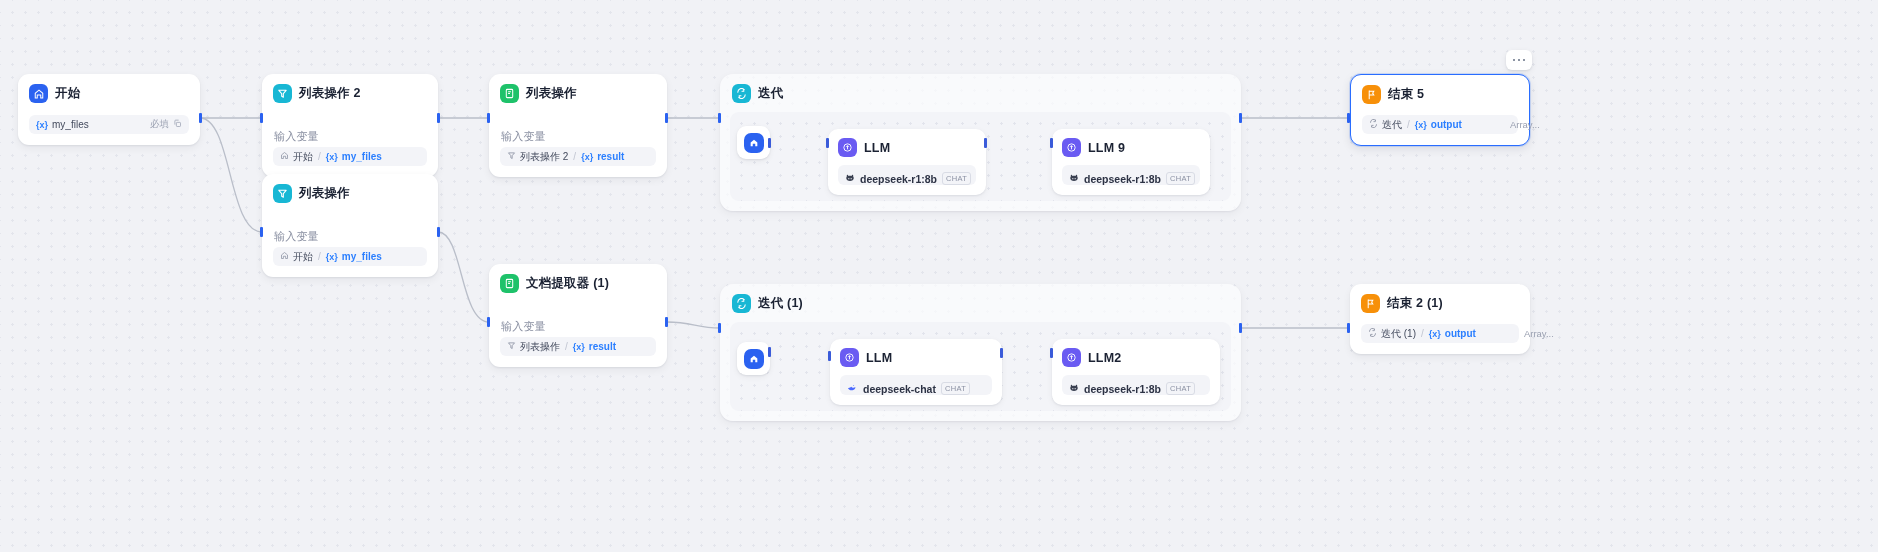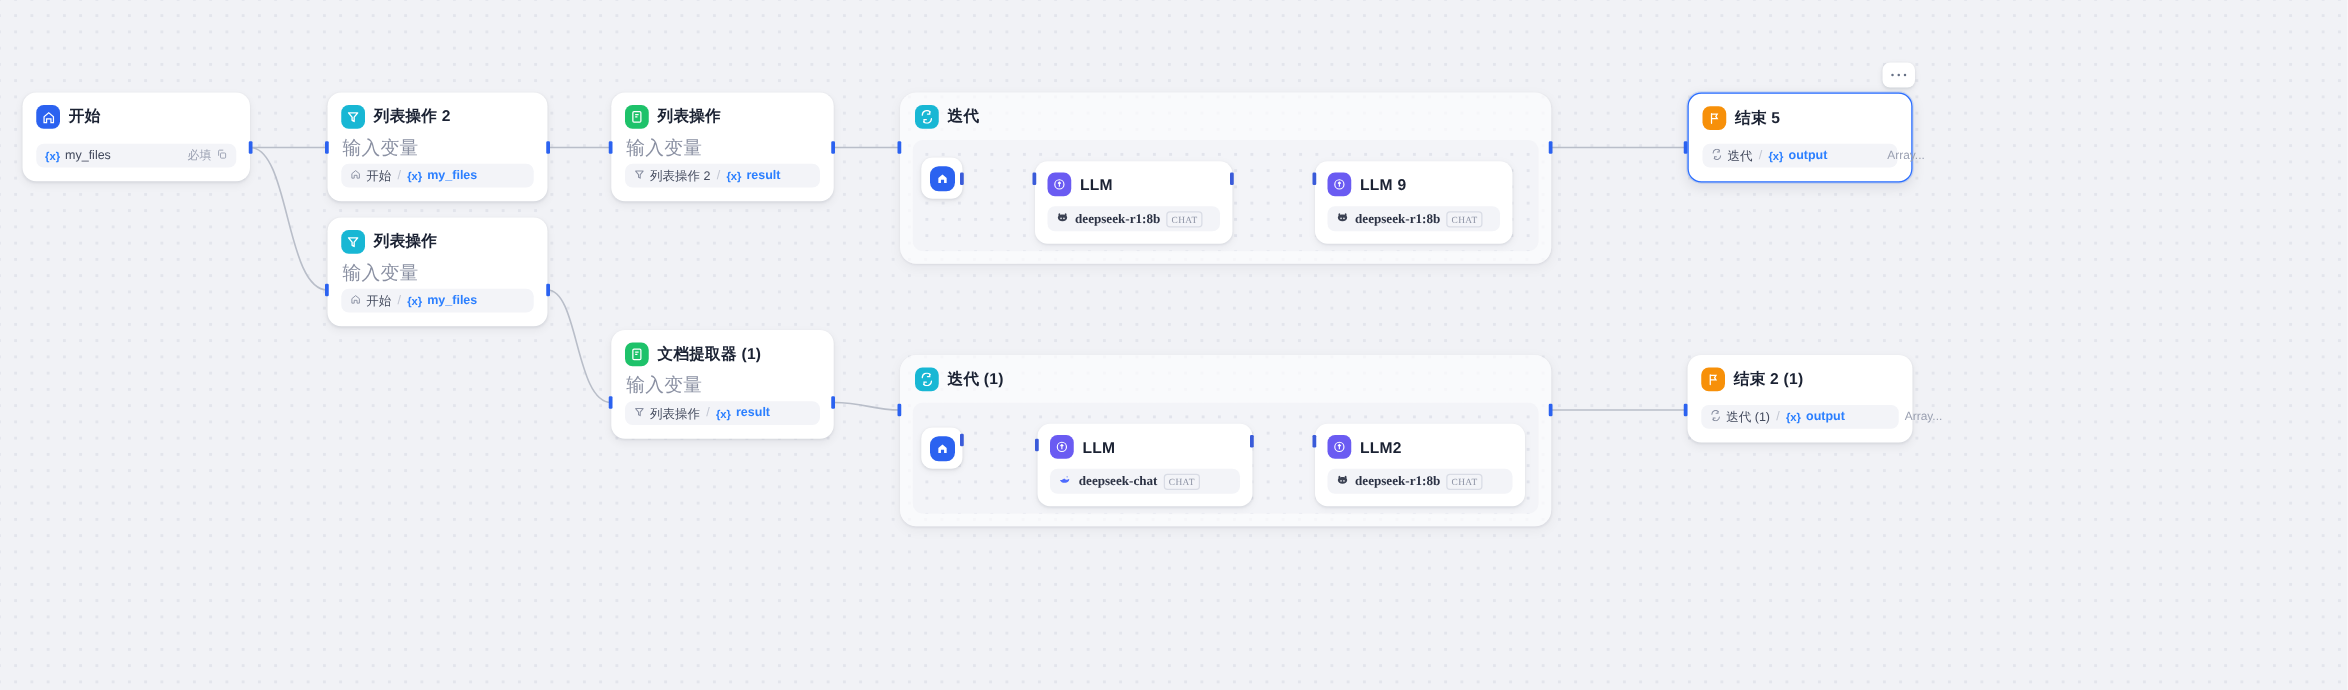--- a/index.html
+++ b/index.html
@@ -37,21 +37,21 @@
     font-size: 12.5px; font-weight: bold; color: #1b2233;
     letter-spacing: .2px; white-space: nowrap;
   }
   .ico {
     width: 19px; height: 19px; border-radius: 6px;
     display: flex; align-items: center; justify-content: center;
     flex: 0 0 auto;
   }
   .ico svg { display: block; }
   .sub-label {
-    font-size: 15px; color: #8a90a2; margin: 6px 0 3px 1px; letter-spacing: .2px;
+    font-size: 11px; color: #8a90a2; margin: 26px 0 3px 1px; letter-spacing: .2px;
   }
   .var-row {
     background: #f3f4f8; border-radius: 6px;
     height: 19px; display: flex; align-items: center;
     padding: 0 7px; gap: 4px;
     font-size: 10px; color: #404658; white-space: nowrap;
   }
   .var-row .srcicon { color: #9aa0b1; font-size: 9px; line-height: 1; }
   .var-row .srcname { color: #434a5d; }
   .var-row .slash { color: #c2c6d2; margin: 0 1px; }
@@ -89,24 +89,23 @@
   }
 
   
   .llm {
     position: absolute; background: #fff; border-radius: 10px;
     padding: 9px 10px 10px 10px;
     box-shadow: 0 1px 2px rgba(16,24,40,.07), 0 2px 7px rgba(16,24,40,.05);
   }
   .model-row {
     margin-top: 8px; background: #f3f4f8; border-radius: 6px;
-    height: 20px; display: flex; align-items: center; gap: 5px;
+    height: 20px; display: flex; align-items: flex-end; gap: 5px;
     padding: 0 7px; font-size: 10.5px; color: #2c3244; font-weight: bold;
     white-space: nowrap;
-    font-family: Liberation Serif, serif;
   }
   .chat-tag {
     border: 1px solid #d9dce5; border-radius: 3px;
     font-size: 7.5px; color: #8a90a2; font-weight: normal;
     padding: 0 3px; line-height: 11px; letter-spacing: .3px;
   }
 
   
   .port {
     position: absolute; width: 2.6px; height: 10px;

